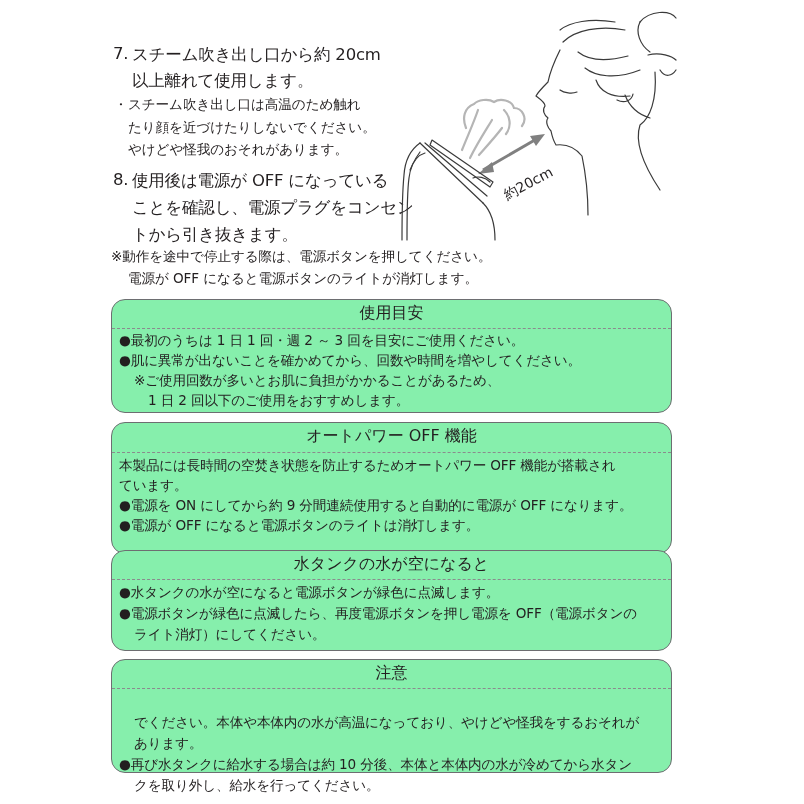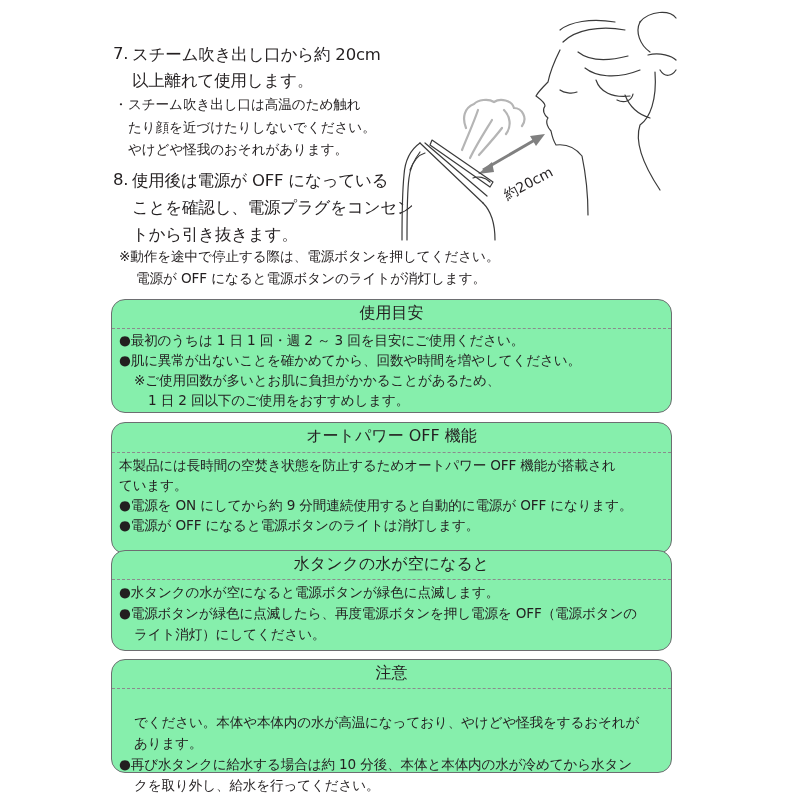--- a/index.html
+++ b/index.html
@@ -1,21 +1,21 @@
 <!DOCTYPE html>
 <html><head>
 <meta charset="utf-8">
 <style>
   html, body { margin:0; padding:0; background:#ffffff; }
   body { width:804px; height:804px; position:relative; overflow:hidden;
          font-family:"DejaVu Sans","Liberation Sans",sans-serif; color:#231f20; }
   .abs { position:absolute; white-space:nowrap; }
   .step { font-size:16.5px; letter-spacing:-0.2px; }
   .sub  { font-size:13.6px; letter-spacing:-0.1px; }
-  .note { font-size:13.6px; letter-spacing:-0.1px;margin-left:8px; }
+  .note { font-size:13.6px; letter-spacing:-0.1px; }
   .box { position:absolute; left:111px; width:561px; border:1.3px solid #6d6e71;
          border-radius:14px; box-sizing:border-box; background:#86efac; }
   .box-title { position:absolute; left:0; right:0; text-align:center;
                font-size:16px; font-weight:normal; color:#231f20; }
   .box-dash { position:absolute; left:0; right:0; border-top:1.3px dashed #8a8b8d; }
   .line { position:absolute; left:7px; font-size:13.6px; white-space:nowrap; letter-spacing:-0.15px; }
   .ind1 { left:22px; }
   .ind2 { left:36px; }
   svg .s { fill:none; stroke:#3a3a3a; stroke-width:1.2; stroke-linecap:round; stroke-linejoin:round; }
   svg .st { fill:none; stroke:#b5b5b5; stroke-width:2.2; stroke-linecap:round; }

